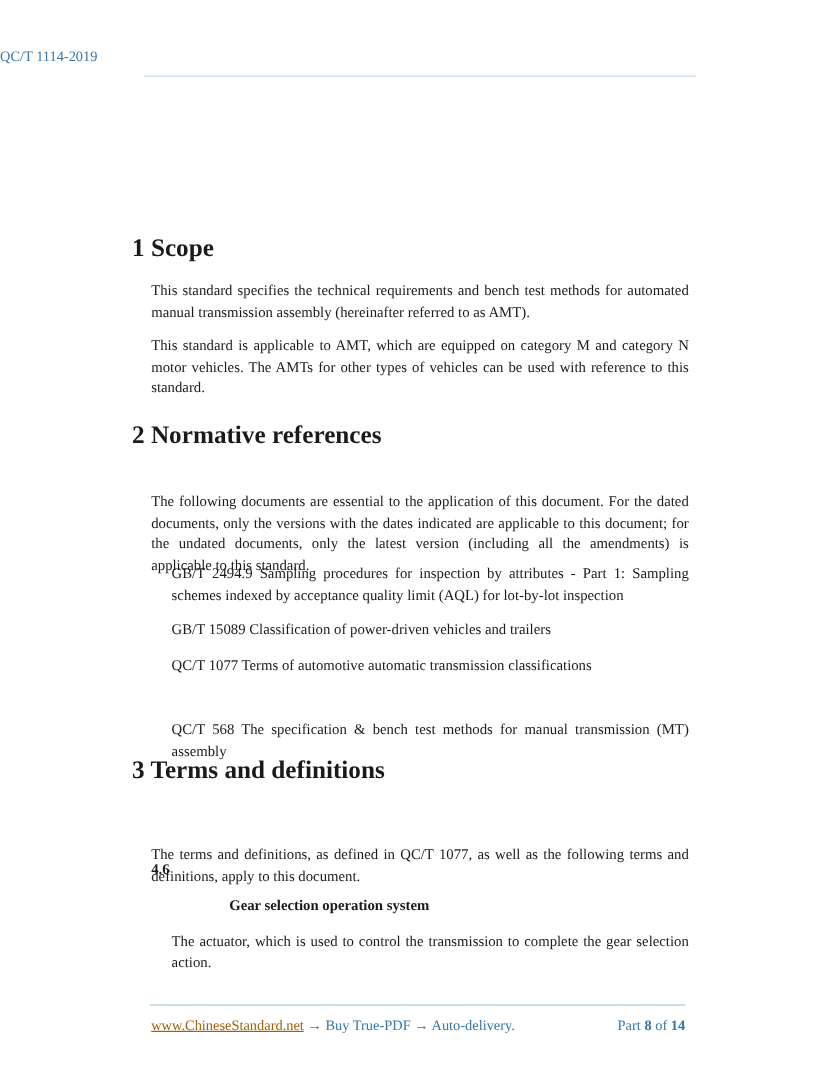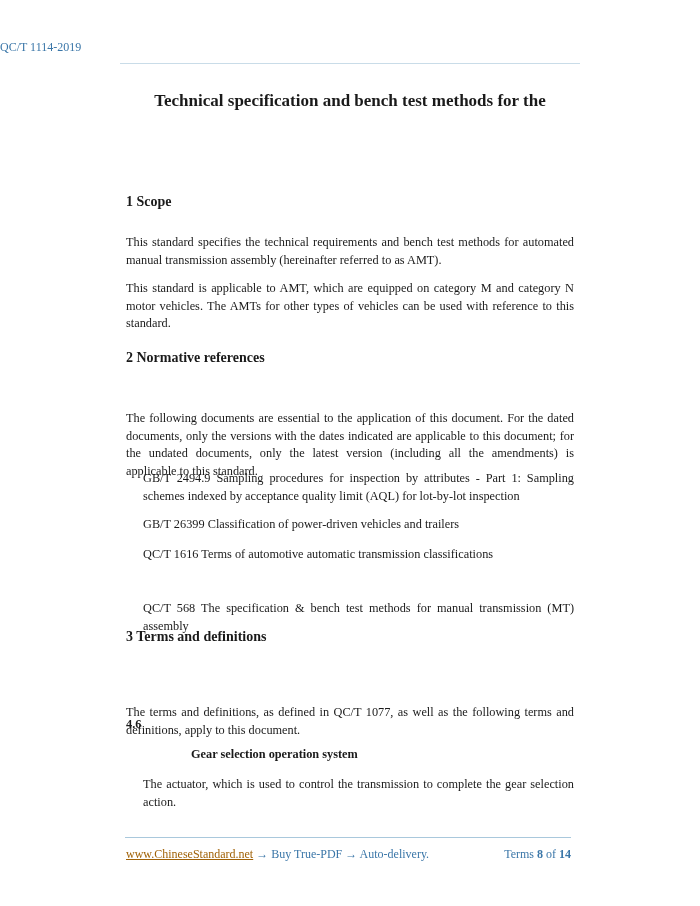--- a/index.html
+++ b/index.html
@@ -3,59 +3,58 @@
 <meta charset="utf-8">
 <style>
   html, body { margin: 0; padding: 0; background: #ffffff; }
   body { width: 700px; height: 906px; position: relative; overflow: hidden;
          font-family: "Liberation Serif", serif; color: #1a1a1a; }
   .header { position: absolute; top: 40px; left: 0; width: 700px; text-align: left;
             color: #3a76a8; font-size: 12px; }
   .header-rule { position: absolute; top: 63px; left: 120px; width: 460px; height: 1px; background: #c9dce8; }
   .title { position: absolute; top: 84px; left: 100px; width: 500px; text-align: center;
            font-weight: bold; font-size: 17px; line-height: 33px; }
-  .h1 { position: absolute; left: 126px; font-weight: bold; font-size: 14px; }
+  .h1 { position: absolute; left: 110px; font-weight: bold; font-size: 21px; }
   .p { position: absolute; left: 126px; width: 448px; font-size: 12.3px; line-height: 17.5px;
        text-align: justify; margin: 0; }
   .ref { left: 143px; width: 431px; }
   .footer-rule { position: absolute; top: 837px; left: 125px; width: 446px; height: 1px; background: #a9c8dc; }
   .footer { position: absolute; top: 847px; left: 126px; width: 445px; font-size: 12px; color: #3a76a8; }
   .footer a { color: #a16207; text-decoration: underline; }
   .footer .right { position: absolute; right: 0; top: 0; }
   .footer b { font-weight: bold; }
 </style>
 </head>
 <body>
 
 <div class="header">QC/T 1114-2019</div>
 <div class="header-rule"></div>
 
 <div class="title">
-  <div>Technical specification and bench test methods for the</div>
 </div>
 
 <div class="h1" style="top:194px;">1 Scope</div>
 <p class="p" style="top:234px;">This standard specifies the technical requirements and bench test methods for automated manual transmission assembly (hereinafter referred to as AMT).</p>
 <p class="p" style="top:280px;">This standard is applicable to AMT, which are equipped on category M and category N motor vehicles. The AMTs for other types of vehicles can be used with reference to this standard.</p>
 
 <div class="h1" style="top:350px;">2 Normative references</div>
 <p class="p" style="top:410px;">The following documents are essential to the application of this document. For the dated documents, only the versions with the dates indicated are applicable to this document; for the undated documents, only the latest version (including all the amendments) is applicable to this standard.</p>
 <p class="p ref" style="top:470px;">GB/T 2494.9 Sampling procedures for inspection by attributes - Part 1: Sampling schemes indexed by acceptance quality limit (AQL) for lot-by-lot inspection</p>
-<p class="p ref" style="top:516px;">GB/T 26399 Classification of power-driven vehicles and trailers</p>
-<p class="p ref" style="top:546px;">QC/T 1616 Terms of automotive automatic transmission classifications</p>
+<p class="p ref" style="top:516px;">GB/T 15089 Classification of power-driven vehicles and trailers</p>
+<p class="p ref" style="top:546px;">QC/T 1077 Terms of automotive automatic transmission classifications</p>
 <p class="p ref" style="top:600px;">QC/T 568 The specification &amp; bench test methods for manual transmission (MT) assembly</p>
 
 <div class="h1" style="top:629px;">3 Terms and definitions</div>
 <p class="p" style="top:704px;">The terms and definitions, as defined in QC/T 1077, as well as the following terms and definitions, apply to this document.</p>
 <p class="p" style="top:716px; font-weight:bold;">4.6</p>
 <p class="p ref" style="top:746px; font-weight:bold;margin-left:48px;">Gear selection operation system</p>
 <p class="p ref" style="top:776px;">The actuator, which is used to control the transmission to complete the gear selection action.</p>
 
 <div class="footer-rule"></div>
 <div class="footer">
   <a>www.ChineseStandard.net</a><span> → Buy True-PDF → Auto-delivery.</span>
   <span class="right">
-    <span>Terms</span>
+    <span>Part</span>
     <b>8</b>
     <span>of</span>
     <b>14</b>
   </span>
 </div>
 
 </body></html>

